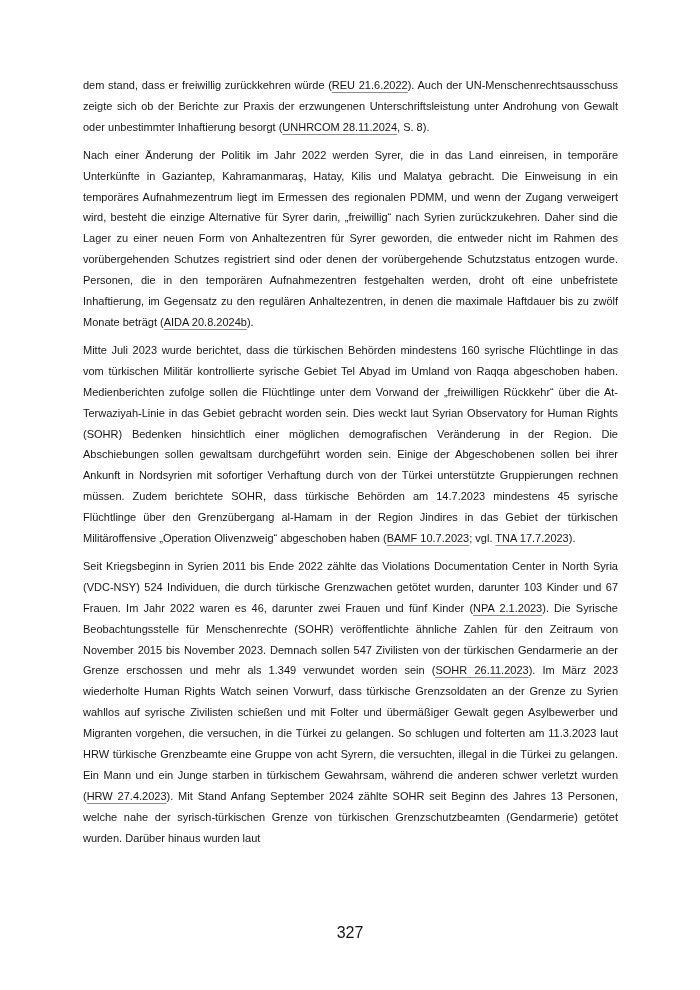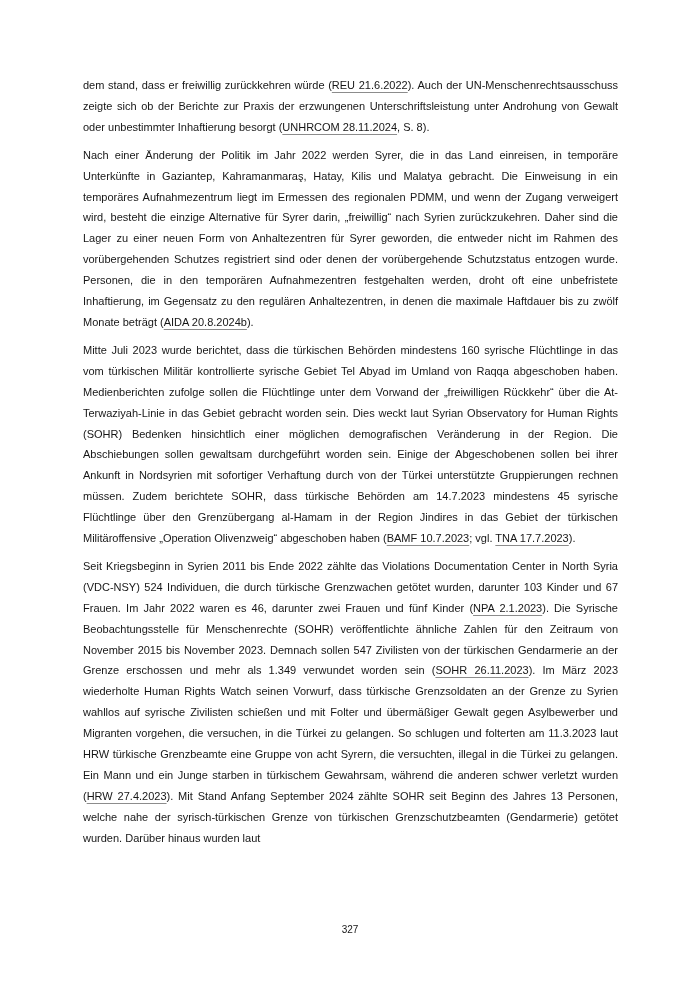--- a/index.html
+++ b/index.html
@@ -38,21 +38,21 @@
     text-decoration-thickness: 1px;
     text-underline-offset: 2.5px;
     cursor: pointer;
   }
   .footer {
     position: absolute;
     top: 924px;
     left: 0;
     width: 100%;
     text-align: center;
-    font-size: 10px;
+    font-size: 16px;
     color: #161616;
   }
 </style>
 </head>
 <body>
 
 <div class="page">
   <div class="text-body" id="text-body">
       <p class="para"><span>dem stand, dass er freiwillig zurückkehren würde (</span><a class="ref">REU 21.6.2022</a><span>). Auch der UN-Menschenrechtsausschuss zeigte sich ob der Berichte zur Praxis der erzwungenen Unterschriftsleistung unter Androhung von Gewalt oder unbestimmter Inhaftierung besorgt (</span><a class="ref">UNHRCOM 28.11.2024</a><span>, S. 8).</span></p>
       <p class="para"><span>Nach einer Änderung der Politik im Jahr 2022 werden Syrer, die in das Land einreisen, in temporäre Unterkünfte in Gaziantep, Kahramanmaraş, Hatay, Kilis und Malatya gebracht. Die Einweisung in ein temporäres Aufnahmezentrum liegt im Ermessen des regionalen PDMM, und wenn der Zugang verweigert wird, besteht die einzige Alternative für Syrer darin, „freiwillig“ nach Syrien zurückzukehren. Daher sind die Lager zu einer neuen Form von Anhaltezentren für Syrer geworden, die entweder nicht im Rahmen des vorübergehenden Schutzes registriert sind oder denen der vorübergehende Schutzstatus entzogen wurde. Personen, die in den temporären Aufnahmezentren festgehalten werden, droht oft eine unbefristete Inhaftierung, im Gegensatz zu den regulären Anhaltezentren, in denen die maximale Haftdauer bis zu zwölf Monate beträgt (</span><a class="ref">AIDA 20.8.2024b</a><span>).</span></p>

